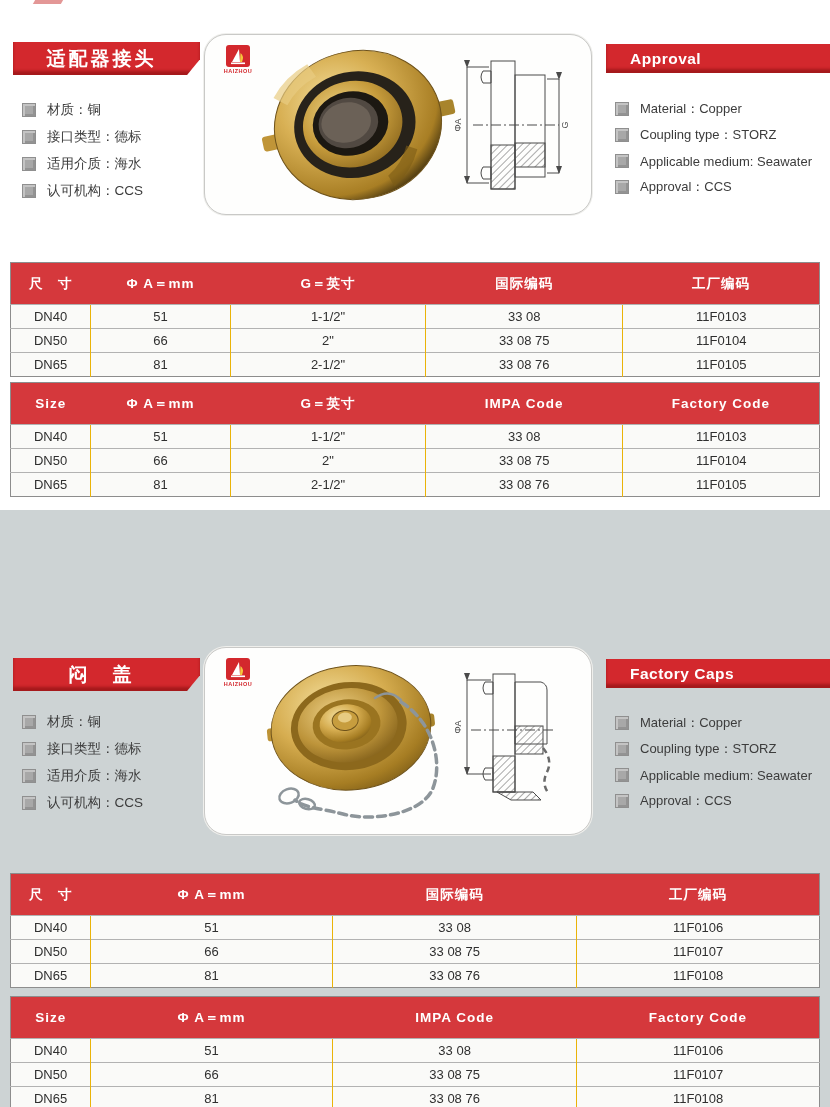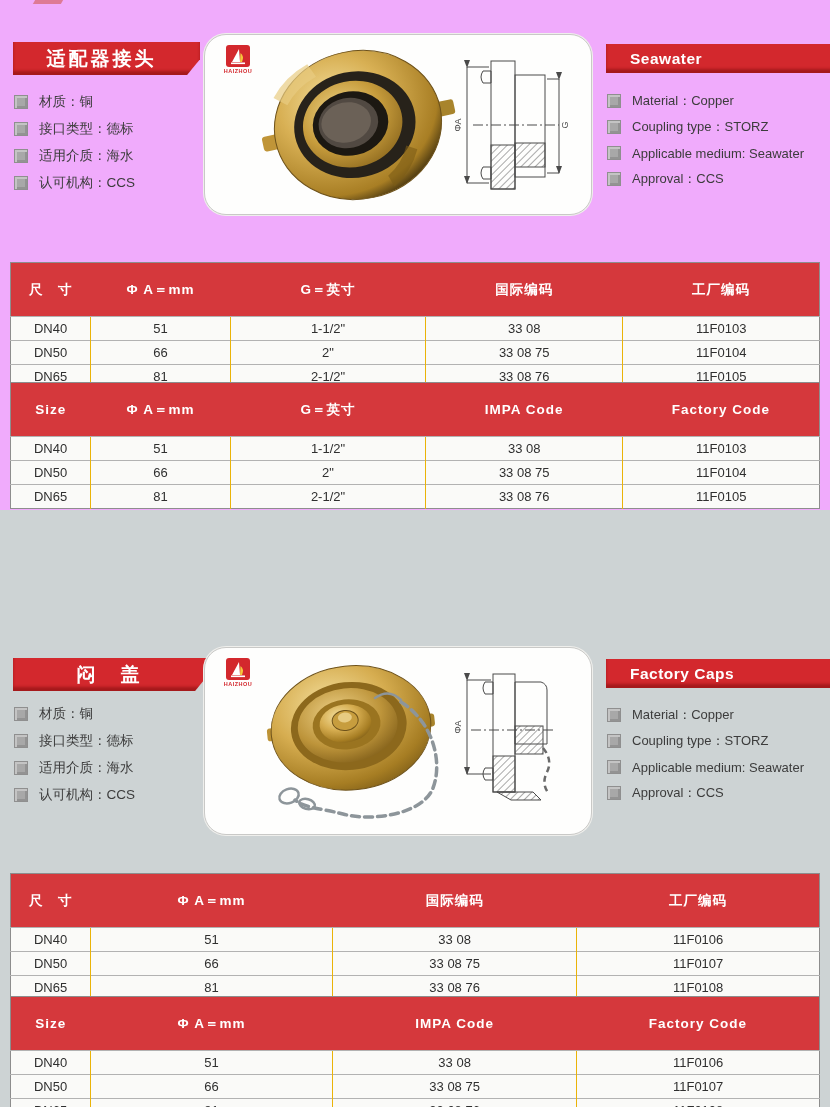--- a/index.html
+++ b/index.html
@@ -1,48 +1,48 @@
 <!DOCTYPE html>
 <html><head>
 <meta charset="utf-8">
 <style>
   html,body{margin:0;padding:0;background:#e8e8e8;}
-  #page{position:relative;width:830px;height:1107px;margin:0 auto;background:#f0abfc;overflow:hidden;
+  #page{position:relative;width:830px;height:1107px;margin:0 auto;background:#ffffff;overflow:hidden;
         font-family:"Liberation Sans","DejaVu Sans",sans-serif;color:#333;}
   #gray-band{position:absolute;left:0;top:510px;width:830px;height:597px;background:#cdd3d4;}
   
   #top-mark{position:absolute;left:34px;top:0;width:28px;height:4px;background:#d4605e;opacity:.65;transform:skewX(-30deg);}
 
   
   .banner{position:absolute;background:#d3282d;color:#fff;font-weight:bold;display:flex;align-items:center;
           clip-path:polygon(0 0,100% 0,100% 52%,calc(100% - 13px) 100%,0 100%);
           box-shadow:inset 0 -4px 3px rgba(120,10,10,.5);}
   .banner.cn{font-size:19px;letter-spacing:3px;justify-content:center;padding-right:10px;}
   .banner.en{font-size:15.5px;padding-left:24px;letter-spacing:.5px;}
 
   
-  .specs{position:absolute;list-style:none;margin:0;padding:0;}
+  .specs{position:absolute;list-style:none;margin:8px;padding:0;}
   .specs li{display:flex;align-items:center;height:27px;gap:11px;}
   .specs.en li{height:26px;font-size:13px;color:#3c3c3c;}
   .specs.cn li{font-size:13.5px;color:#3c3c3c;}
   .sq{flex:0 0 auto;width:12px;height:12px;background:#a8a8a8;border:1px solid #8f8f8f;
       box-shadow:inset 2px 2px 0 #c4c4c4, inset -2px -2px 0 #939393;}
 
   
   .card{position:absolute;background:#fefefd;border:1px solid #c9c9c7;border-radius:22px;
         box-shadow:0 0 0 1px #efefec;}
   .logo{position:absolute;left:16px;top:10px;width:34px;text-align:center;}
   .logo .mark{width:24px;height:22px;margin:0 auto;background:#d3282d;border-radius:3px;position:relative;}
   .logo .logo-text{font-size:5.5px;font-weight:bold;color:#d3282d;letter-spacing:.5px;margin-top:1px;}
 
   
   table.ptable{position:absolute;left:10px;width:810px;border-collapse:collapse;table-layout:fixed;
                background:#fafaf8;border:1px solid #8d8d8d;}
   table.ptable th{background:#d5383c;color:#fff;font-weight:bold;height:29px;font-size:13.5px;
-                  letter-spacing:1px;border:none;padding:12px;}
+                  letter-spacing:1px;border:none;padding:6px;}
   table.ptable td{height:23px;text-align:center;font-size:13px;color:#2f2f2f;padding:0;
                   border-top:1px solid #b2b2b2;border-left:1px solid #eab308;}
   table.ptable td:first-child{border-left:none;}
 
   svg text{font-family:"Liberation Sans","DejaVu Sans",sans-serif;}
 </style>
 </head>
 <body>
 
 <div id="page">
@@ -138,21 +138,21 @@
           <line x1="122" y1="34" x2="122" y2="128" marker-start="url(#arr1)" marker-end="url(#arr1)"></line>
           <line x1="110" y1="34" x2="122" y2="34"></line>
           <line x1="110" y1="128" x2="122" y2="128"></line>
         </g>
         <text x="24" y="80" font-size="9" fill="#4a4a4a" transform="rotate(-90 24 80)" text-anchor="middle">ΦA</text>
         <text x="131" y="80" font-size="9" fill="#4a4a4a" transform="rotate(-90 131 80)" text-anchor="middle">G</text>
       </svg>
     </div>
 
     <div class="banner en" style="left:606px;top:44px;width:222px;height:29px;">
-      <span>Seawater</span>
+      <span>Approval</span>
     </div>
 
     <ul class="specs en" style="left:607px;top:88px;width:225px;">
       <li>
           <span class="sq"></span>
           <span>Material：Copper</span>
         </li>
       <li>
           <span class="sq"></span>
           <span>Coupling type：STORZ</span>
@@ -247,21 +247,21 @@
             <td>2-1/2"</td>
             <td>33 08 76</td>
             <td>11F0105</td>
           </tr>
         </tbody>
       </table>
   </div>
 
   <div>
 
-    <div class="banner cn" style="left:13px;top:658px;width:177px;height:33px;padding-left:8px;">
+    <div class="banner cn" style="left:13px;top:658px;width:177px;height:33px;">
       <span>闷　盖</span>
     </div>
 
     <ul class="specs cn" style="left:14px;top:700px;width:190px;">
       <li>
           <span class="sq"></span>
           <span>材质：铜</span>
         </li>
       <li>
           <span class="sq"></span>

